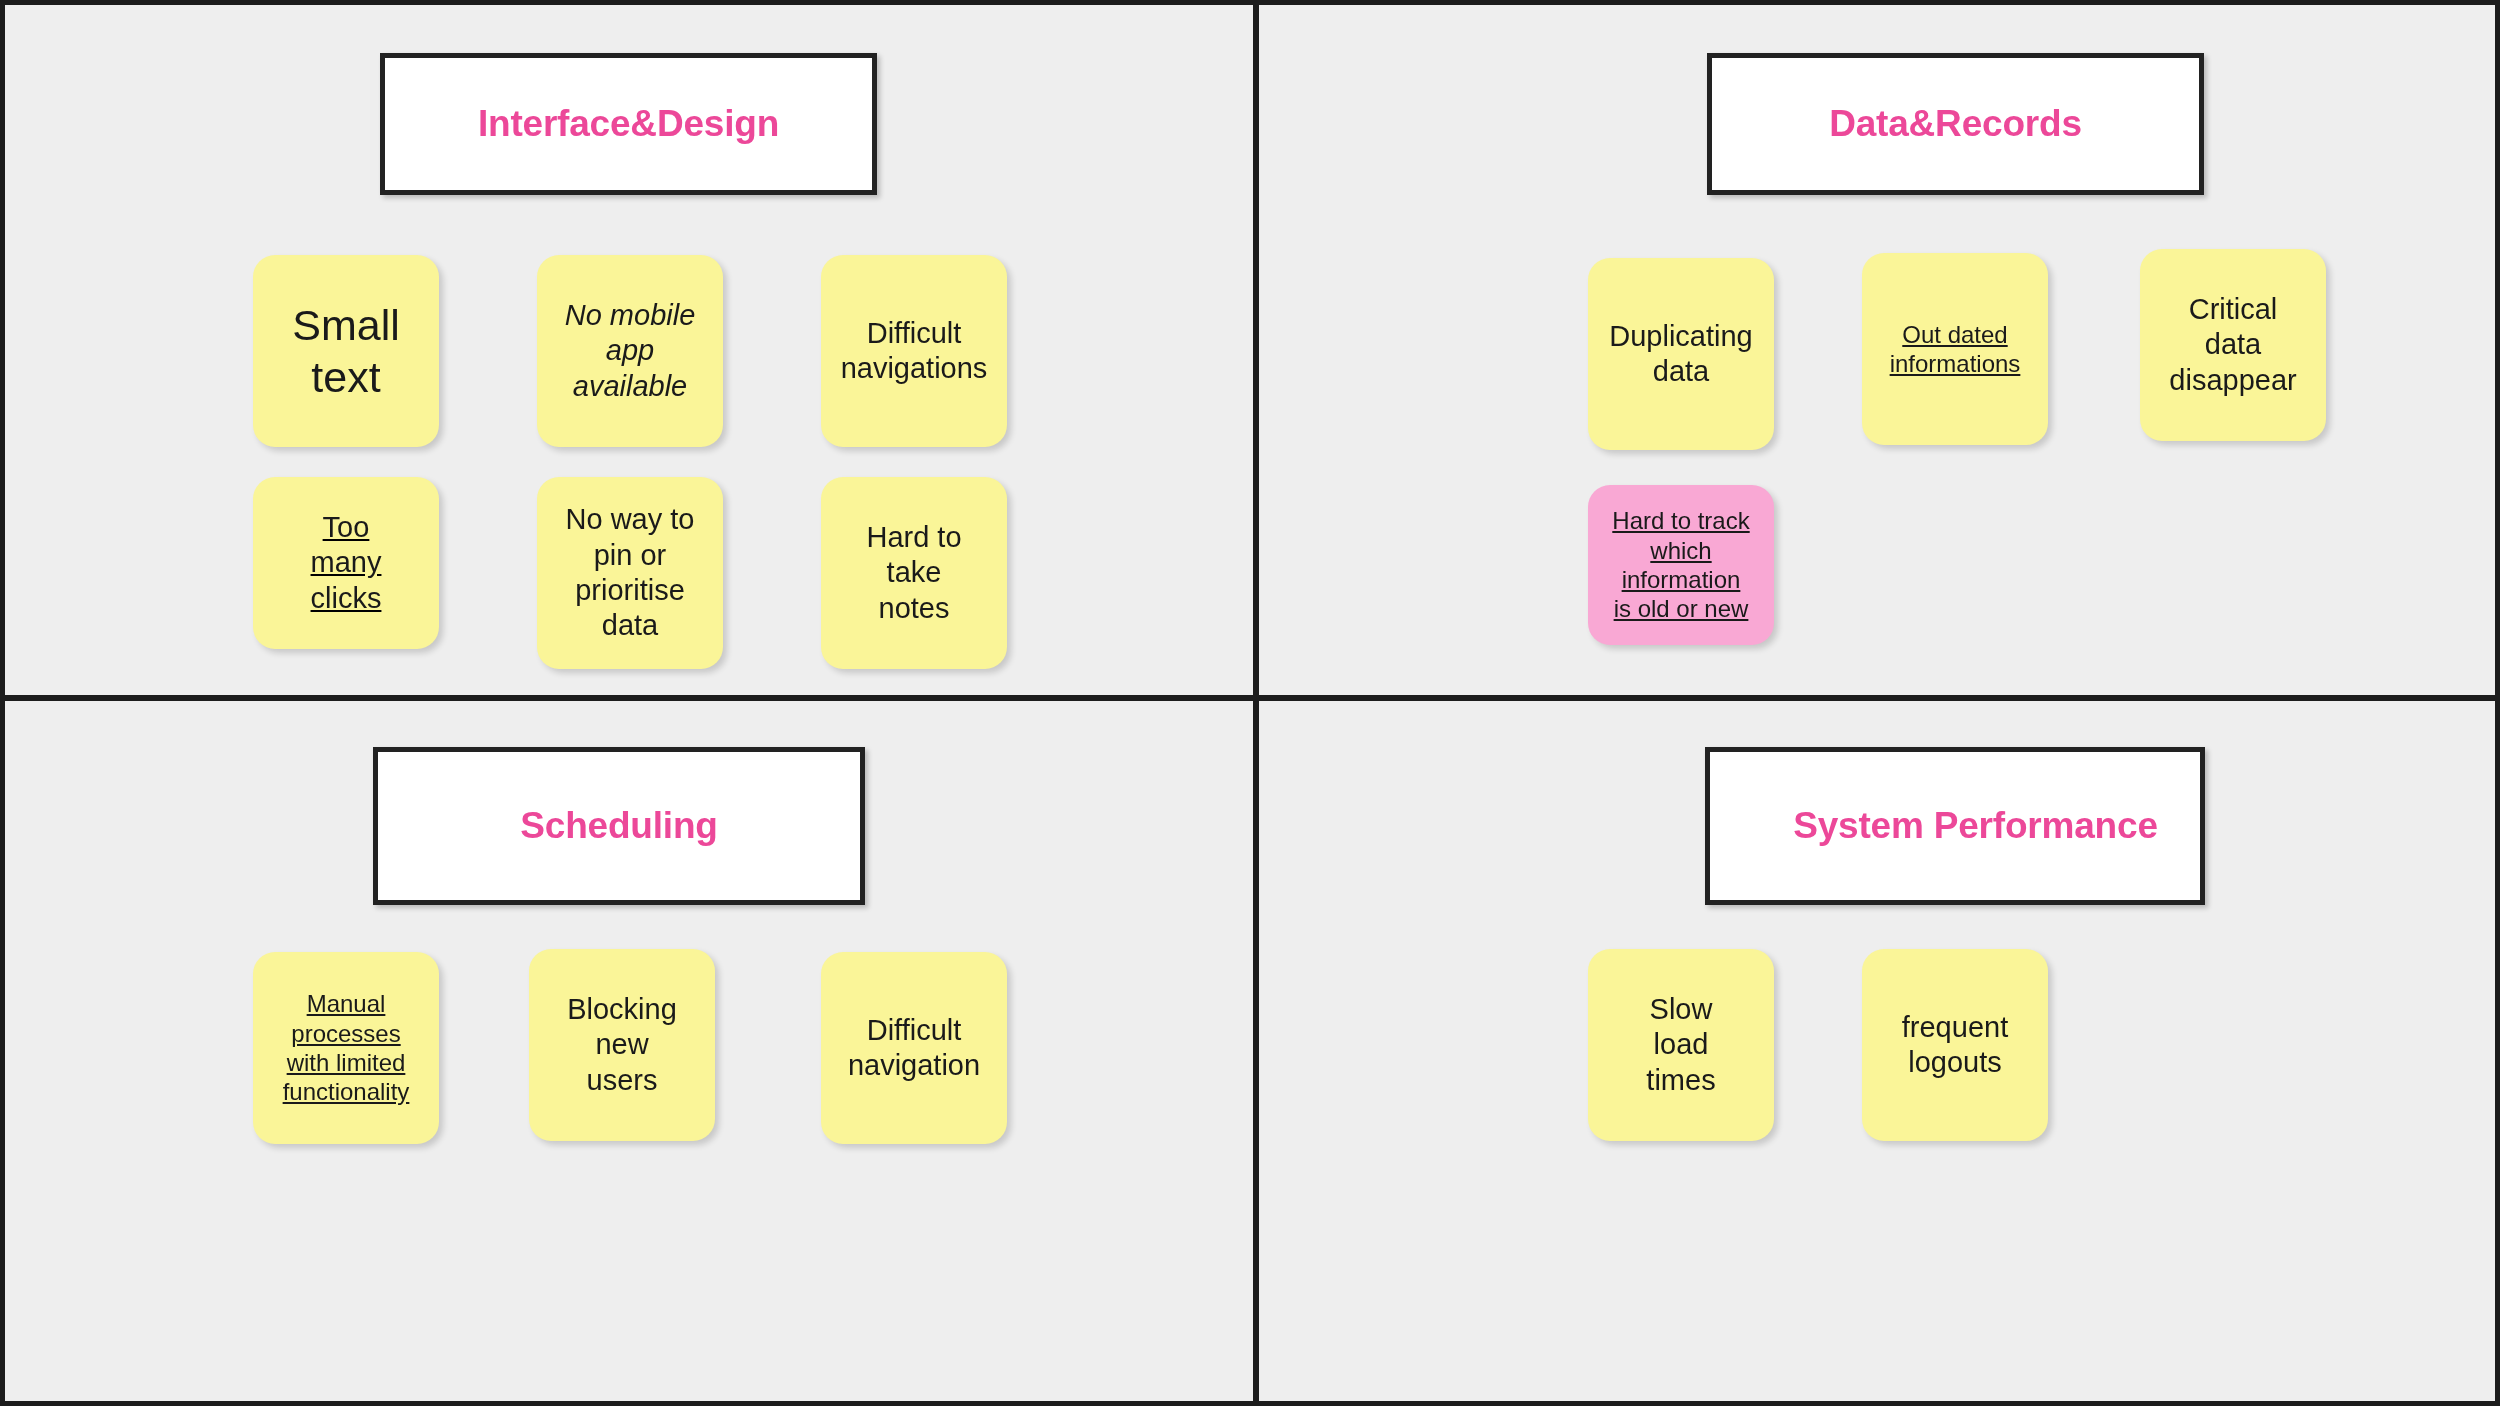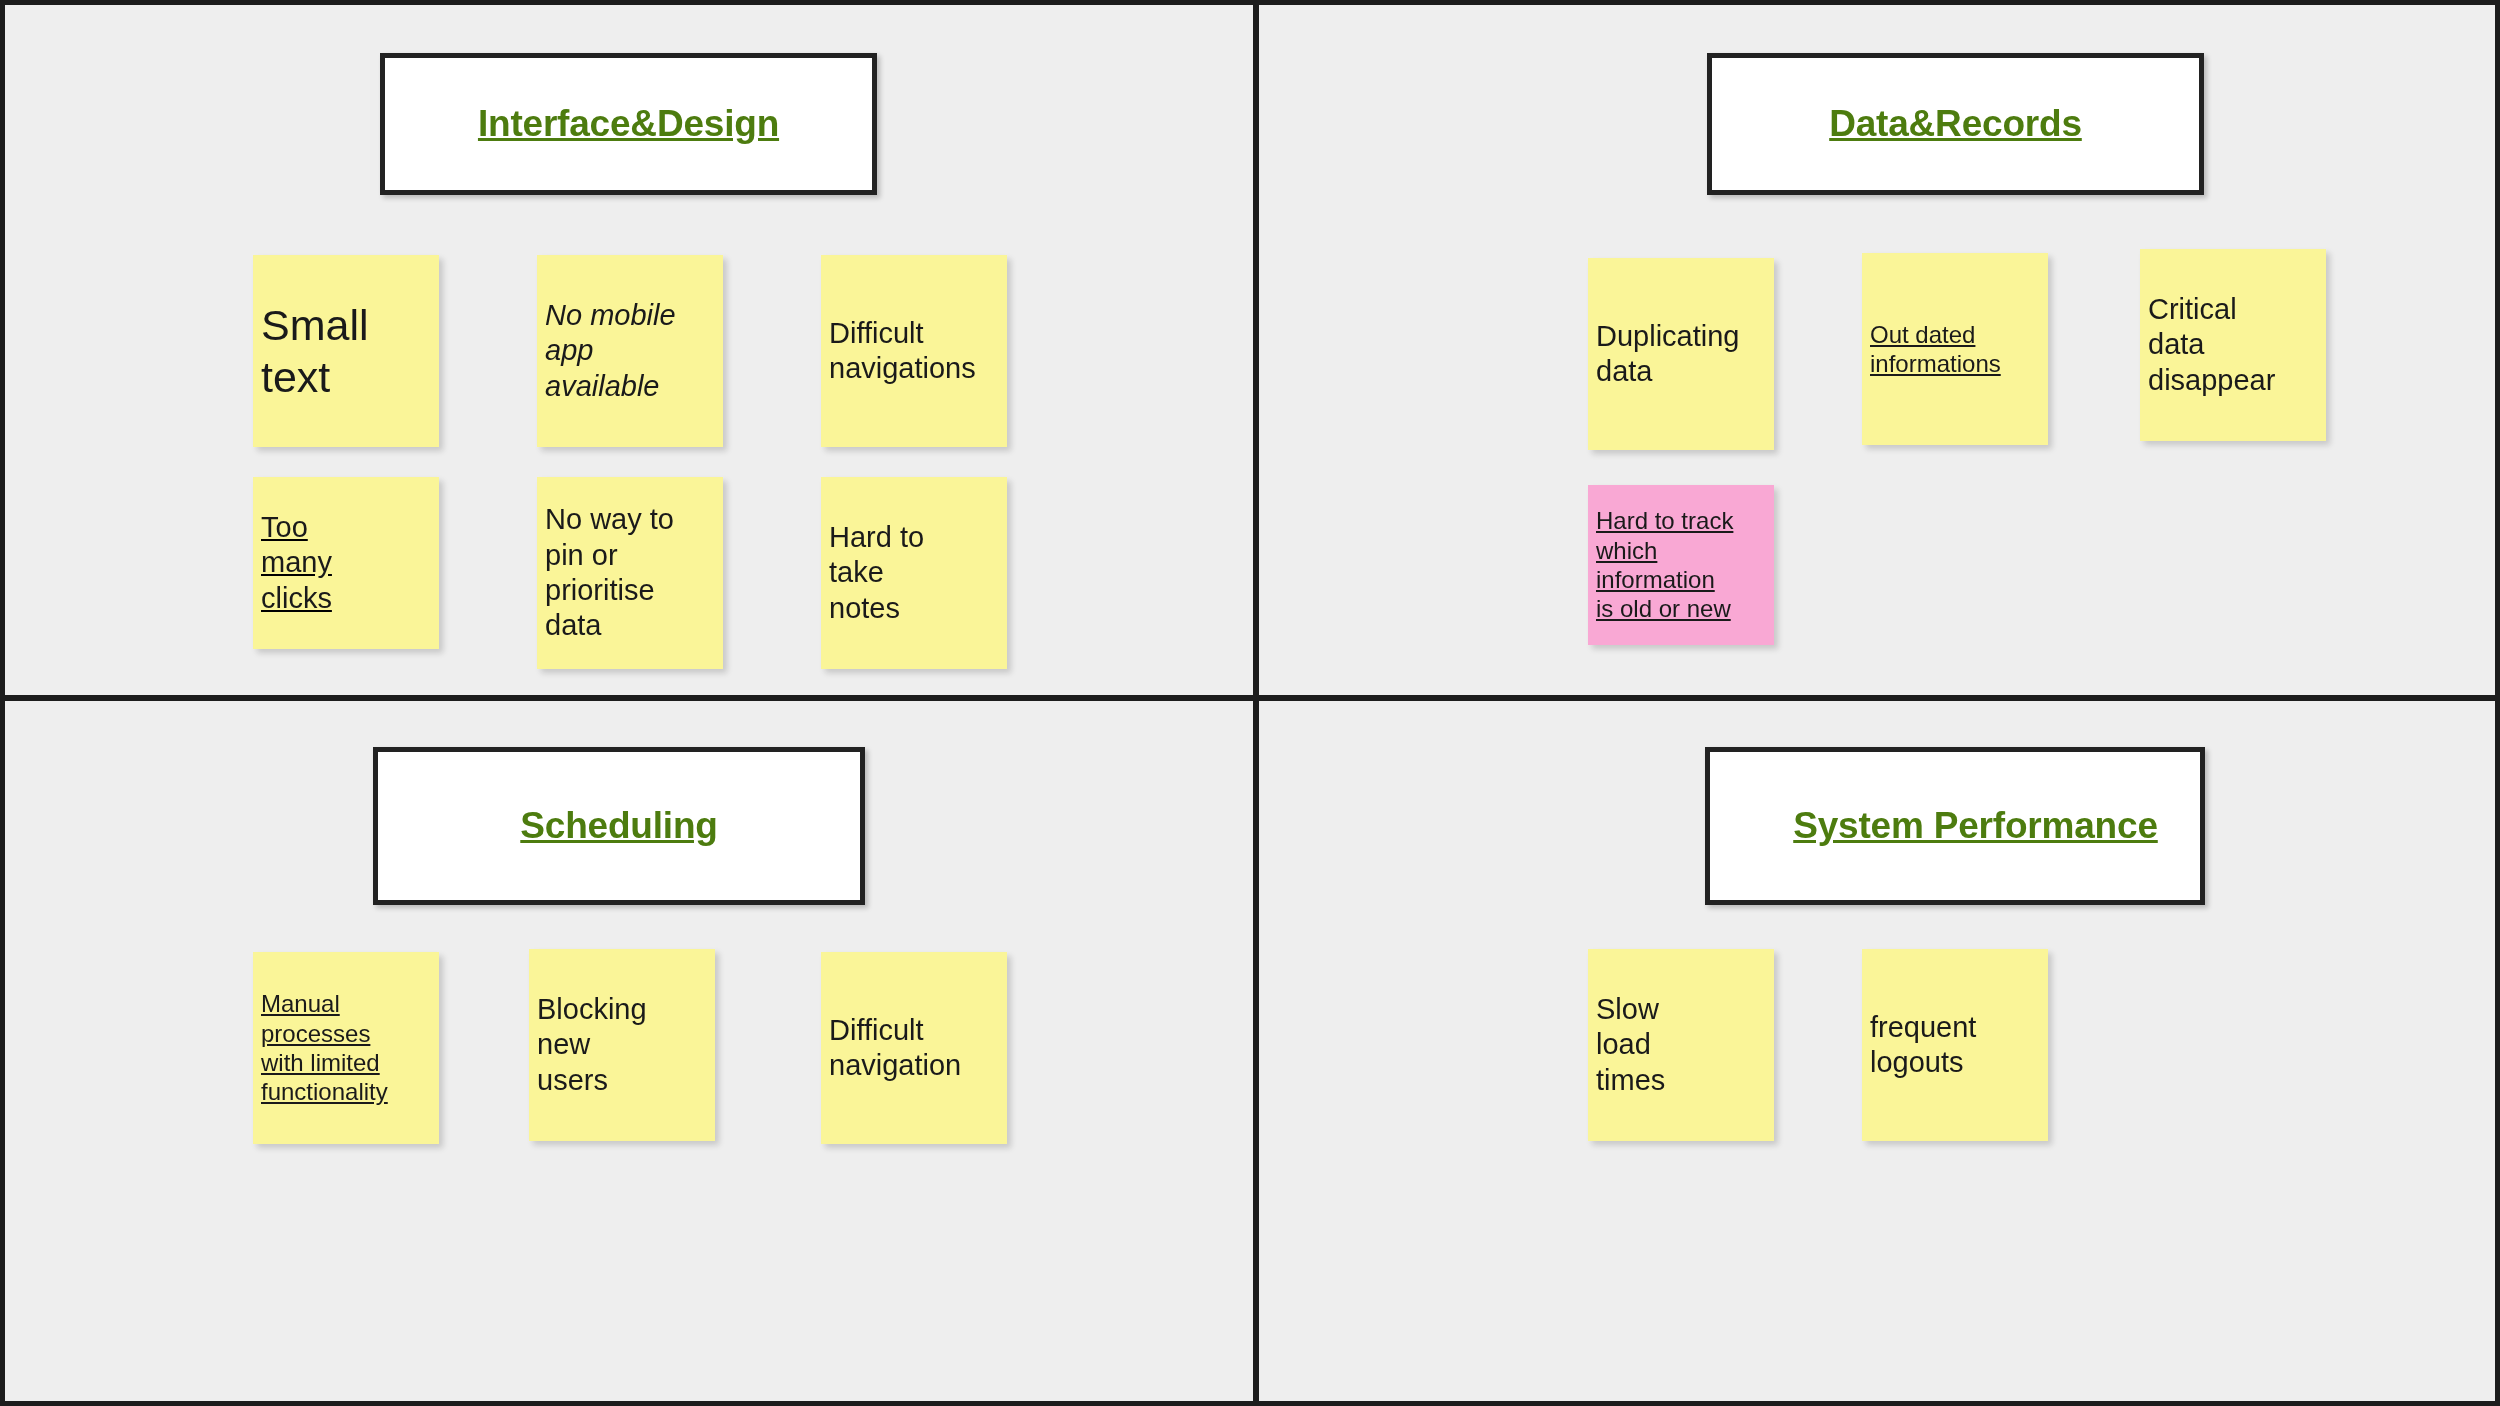--- a/index.html
+++ b/index.html
@@ -58,42 +58,42 @@
     box-sizing: border-box;
     display: flex;
     align-items: center;
     justify-content: center;
     box-shadow: 3px 3px 5px rgba(0,0,0,0.22);
   }
   .category-header-label {
     font-family: "Liberation Sans", sans-serif;
     font-weight: bold;
     font-size: 37px;
-    color: #4d7c0f;
+    color: #ec4899;
     letter-spacing: -0.2px;
     white-space: nowrap;
-    text-decoration: underline;
   }
 
   #header-interface-design   { left: 375px;  top: 48px;  width: 497px; height: 142px; }
   #header-data-records       { left: 1702px; top: 48px;  width: 497px; height: 142px; }
   #header-scheduling         { left: 368px;  top: 742px; width: 492px; height: 158px; }
   #header-system-performance { left: 1700px; top: 742px; width: 500px; height: 158px; padding-left: 41px; }
 
   
   .sticky-note {
     position: absolute;
     background: #faf598;
     box-sizing: border-box;
     display: flex;
     align-items: center;
     justify-content: center;
-    text-align: left;
+    text-align: center;
     padding: 6px 8px;
     box-shadow: 4px 4px 6px rgba(0,0,0,0.16);
+    border-radius: 22px;
   }
   .sticky-note-text {
     font-family: "Liberation Sans", sans-serif;
     color: #1a1a1a;
     line-height: 1.22;
     width: 100%;
     white-space: pre-line;
   }
   .sz-lg  { font-size: 43px; }
   .sz-md  { font-size: 29px; }

